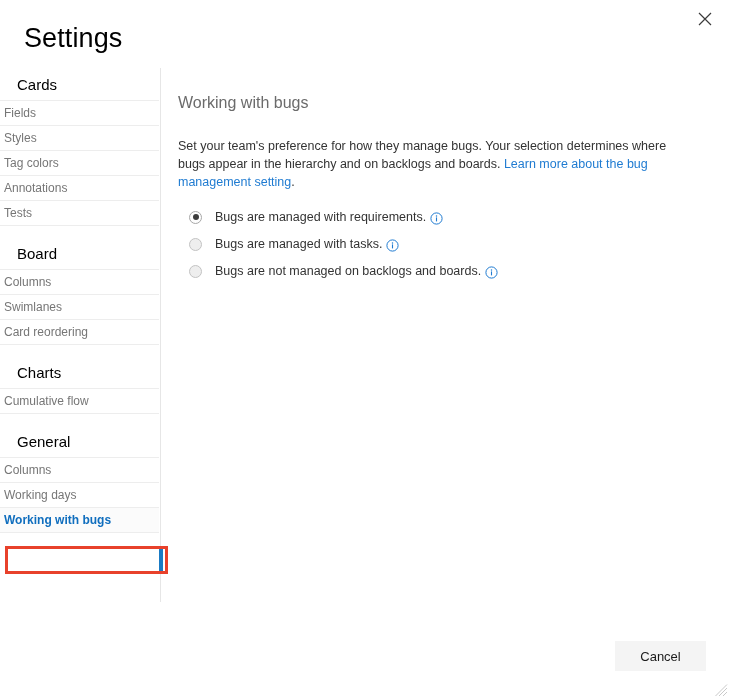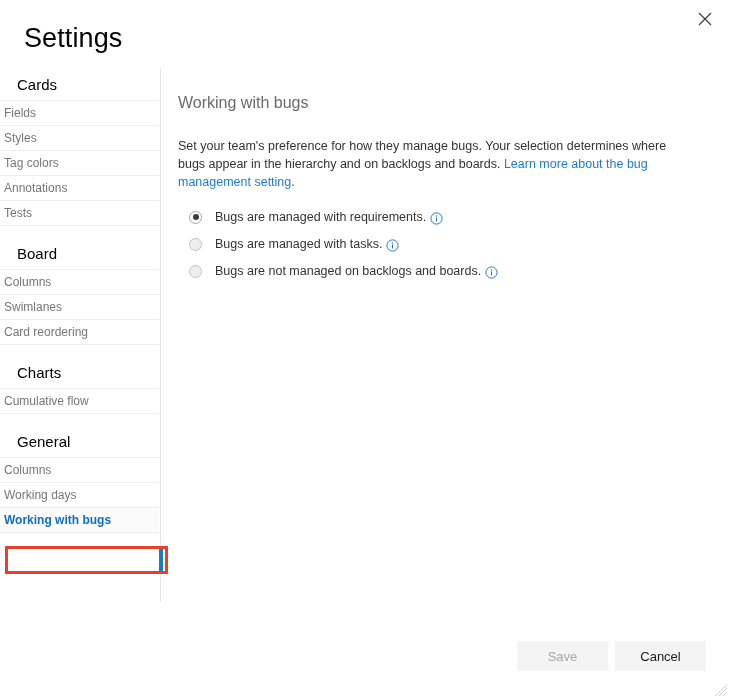--- a/index.html
+++ b/index.html
@@ -312,21 +312,20 @@
             <circle cx="6.5" cy="6.5" r="5.6" fill="none" stroke="#1f7bd1" stroke-width="1"></circle>
             <circle cx="6.5" cy="3.9" r="0.75" fill="#1f7bd1"></circle>
             <rect x="5.95" y="5.4" width="1.1" height="4" fill="#1f7bd1"></rect>
           </svg>
         </span>
       </div>
     </div>
 </div>
 
 <div id="footer">
-  <button class="dialog-button" id="save-button">Save</button>
   <button class="dialog-button" id="cancel-button">Cancel</button>
 </div>
 
 <div id="resize-grip">
   <svg width="13" height="13" viewBox="0 0 13 13" aria-hidden="true">
     <path d="M12 4 L4 12 M12 8 L8 12 M12 0.5 L0.5 12" stroke="#c9c9c9" stroke-width="1" fill="none"></path>
   </svg>
 </div>
 
 </body></html>

